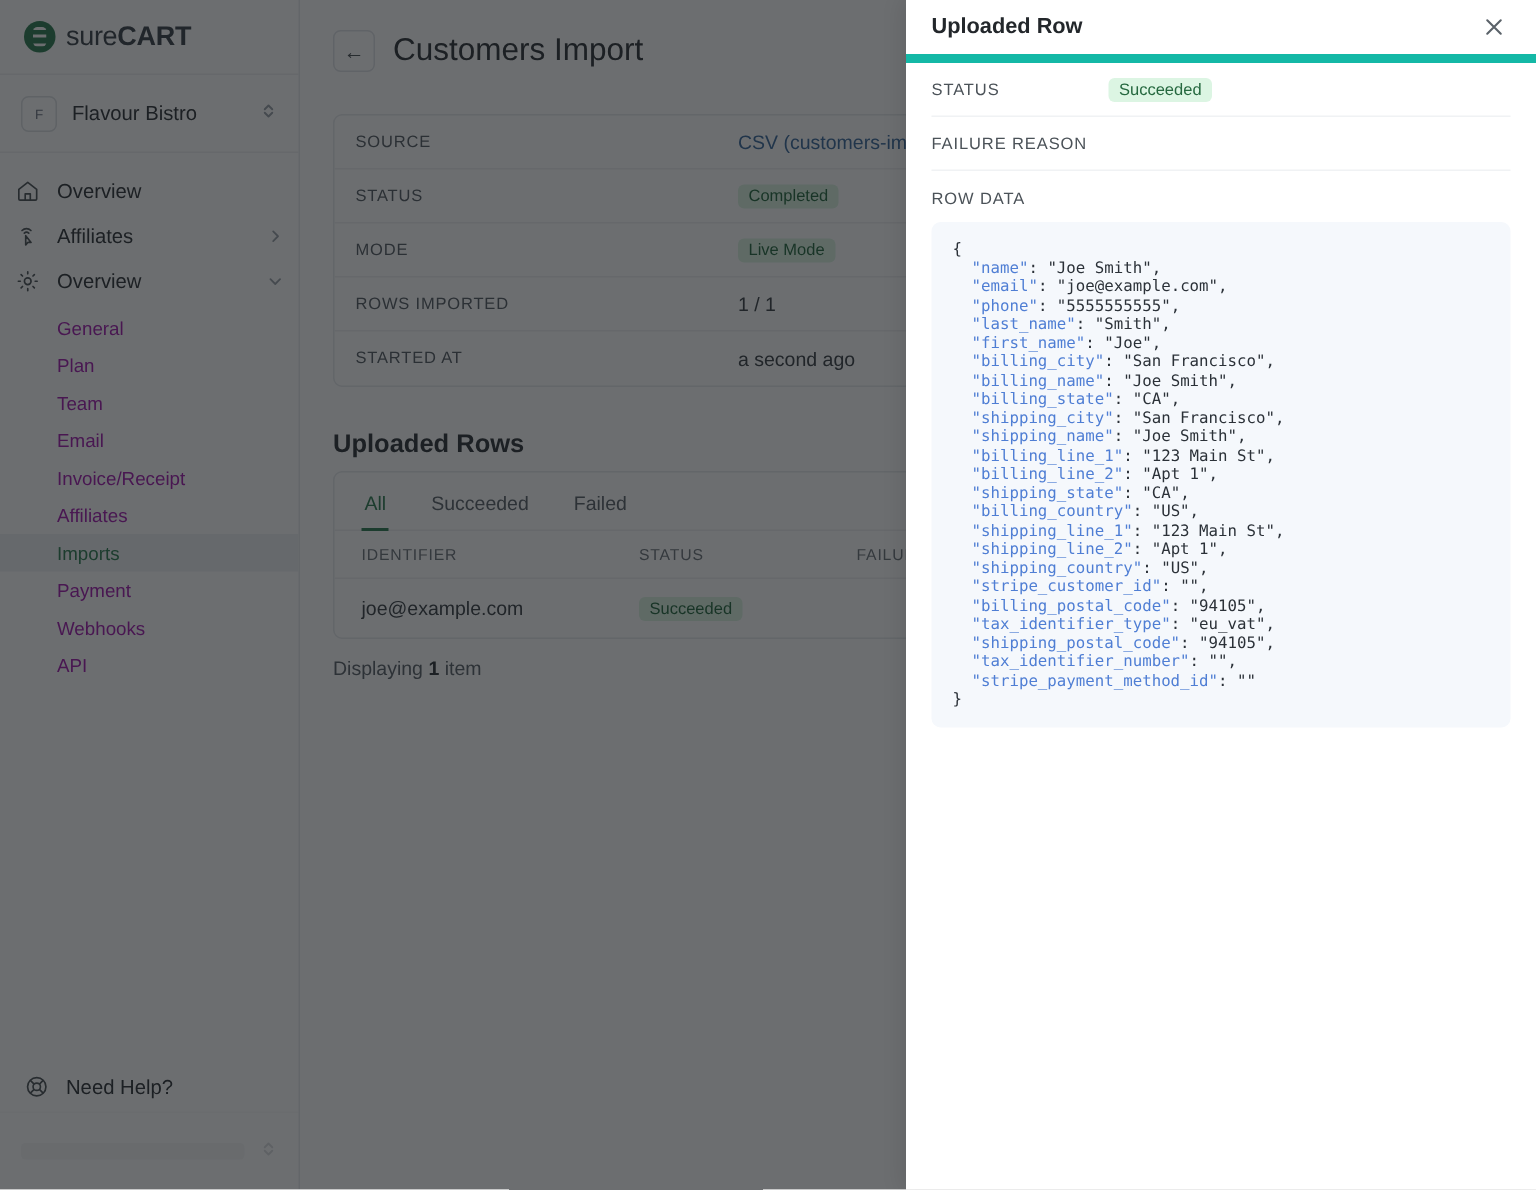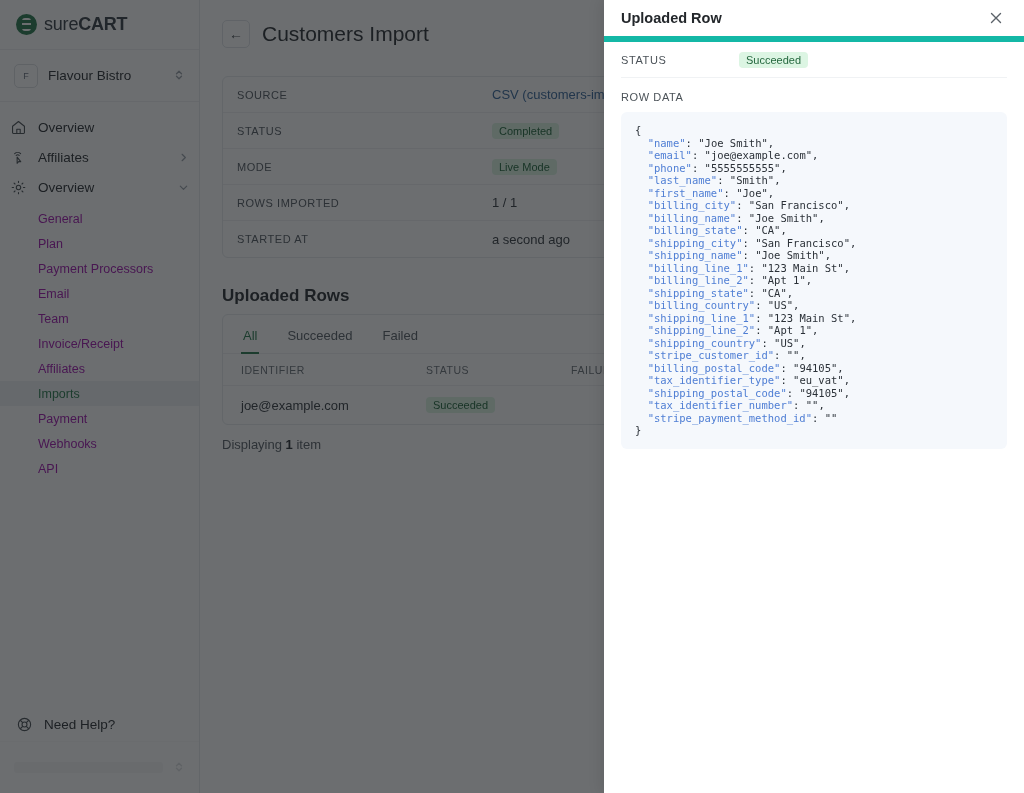--- a/index.html
+++ b/index.html
@@ -265,23 +265,22 @@
           <svg width="11" height="11" viewBox="0 0 12 12" fill="none" stroke="currentColor" stroke-width="1.3" stroke-linecap="round" stroke-linejoin="round">
                 <path d="M2.5 4.5 6 8l3.5-3.5"></path>
               </svg>
         </span>
       </div>
     </nav>
 
     <div class="subnav">
       <div class="subnav-item">General</div>
       <div class="subnav-item">Plan</div>
-      <div class="subnav-item">Payment Processors</div>
+      <div class="subnav-item">Team</div>
       <div class="subnav-item">Email</div>
-      <div class="subnav-item">Team</div>
       <div class="subnav-item">Invoice/Receipt</div>
       <div class="subnav-item">Affiliates</div>
       <div class="subnav-item active">Imports</div>
       <div class="subnav-item">Payment</div>
       <div class="subnav-item">Webhooks</div>
       <div class="subnav-item">API</div>
     </div>
 
     <div class="sidebar-spacer"></div>
 
@@ -372,20 +371,24 @@
       <svg width="14" height="14" viewBox="0 0 14 14" fill="none" stroke="currentColor" stroke-width="1.4" stroke-linecap="round">
             <path d="M2.5 2.5 11.5 11.5M11.5 2.5 2.5 11.5"></path>
           </svg>
     </div>
   </div>
 
   <div class="panel-body">
     <div class="p-row">
       <div class="p-key">STATUS</div>
       <div class="p-val"><span class="badge">Succeeded</span></div>
+    </div>
+    <div class="p-row">
+      <div class="p-key">FAILURE REASON</div>
+      <div class="p-val"></div>
     </div>
 
     <div class="p-label">ROW DATA</div>
     <pre class="json-box" id="json-box">{
   <span class="k">"name"</span><span class="p">: </span><span class="v">"Joe Smith"</span>,
   <span class="k">"email"</span><span class="p">: </span><span class="v">"joe@example.com"</span>,
   <span class="k">"phone"</span><span class="p">: </span><span class="v">"5555555555"</span>,
   <span class="k">"last_name"</span><span class="p">: </span><span class="v">"Smith"</span>,
   <span class="k">"first_name"</span><span class="p">: </span><span class="v">"Joe"</span>,
   <span class="k">"billing_city"</span><span class="p">: </span><span class="v">"San Francisco"</span>,

